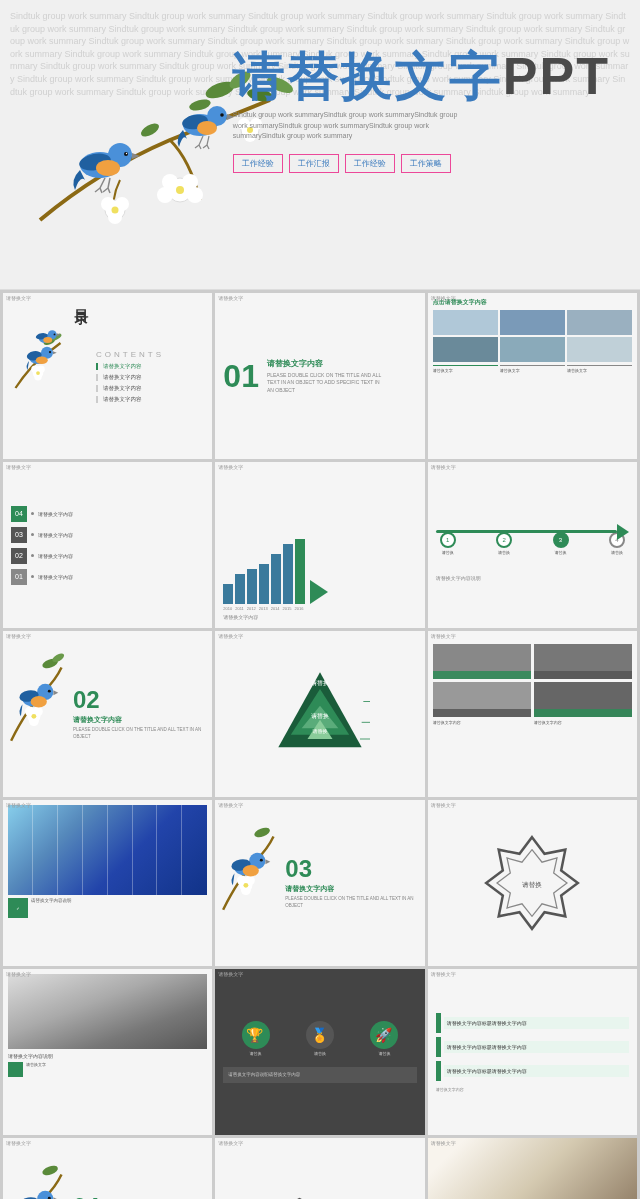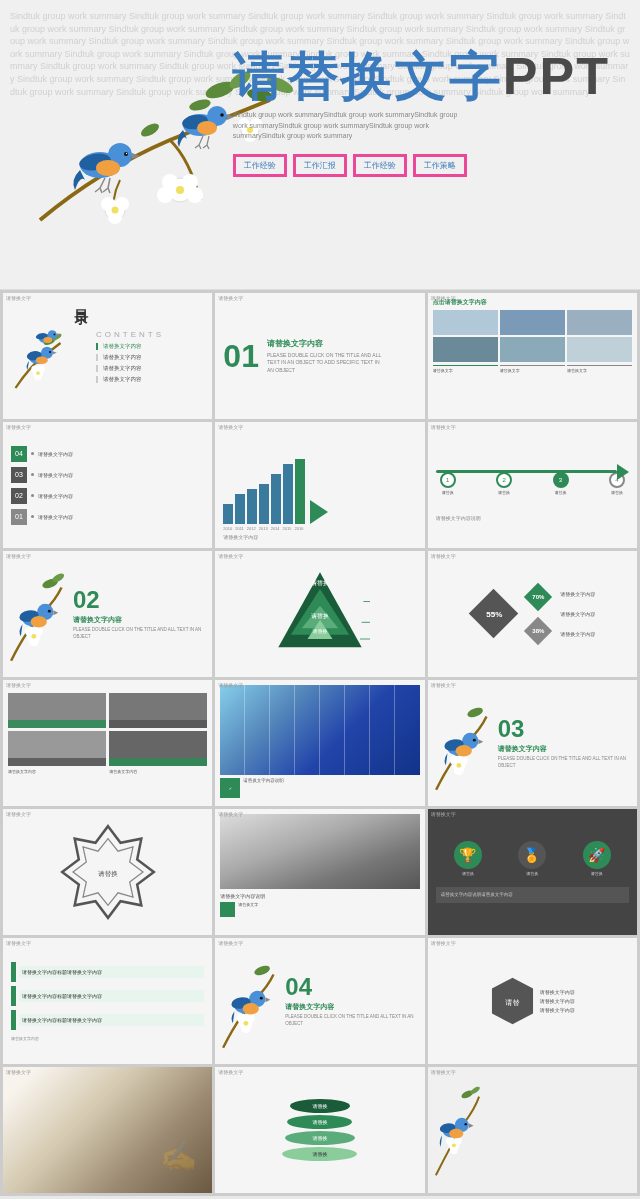--- a/index.html
+++ b/index.html
@@ -59,40 +59,40 @@
       max-width: 240px;
       margin-top: 8px;
       line-height: 1.5;
     }
     .hero-buttons {
       display: flex;
       gap: 6px;
       margin-top: 12px;
     }
     .hero-btn {
-      border: 3px solid #ec4899;
+      border: 1px solid #ec4899;
       color: #3a7abd;
       font-size: 8px;
       padding: 3px 8px;
       background: transparent;
       cursor: pointer;
     }
 
     
     .slides-grid {
       display: grid;
       grid-template-columns: 1fr 1fr 1fr;
       gap: 3px;
       background: #ccc;
       padding: 3px;
     }
     .slide-thumb {
       background: #f5f5f5;
       position: relative;
-      height: 126px;
+      height: 166px;
       overflow: hidden;
     }
     .slide-label {
       position: absolute;
       top: 2px;
       left: 3px;
       font-size: 5px;
       color: #999;
       z-index: 10;
     }
@@ -406,48 +406,20 @@
         <line x1="112" y1="40" x2="125" y2="40" stroke="#2e8b57" stroke-width="1"></line>
         <line x1="110" y1="65" x2="125" y2="65" stroke="#2e8b57" stroke-width="1"></line>
         <line x1="108" y1="85" x2="125" y2="85" stroke="#2e8b57" stroke-width="1"></line>
         <text x="127" y="43" font-size="5" fill="#555">请替换文字</text>
         <text x="127" y="68" font-size="5" fill="#555">请替换文字</text>
         <text x="127" y="88" font-size="5" fill="#555">请替换文字</text>
       </svg>
     </div>
   </div>
 
-  <div class="slide-thumb">
-    <div class="slide-label">请替换文字</div>
-    <div style="padding:5px; height:100%; display:flex; align-items:center; justify-content:center; flex-direction:column;">
-      <div style="display:flex; gap:4px; align-items:center;">
-
-        <div style="position:relative; width:50px; height:50px; flex-shrink:0;">
-          <div style="width:35px; height:35px; background:#555; transform:rotate(45deg); position:absolute; top:7px; left:7px;"></div>
-          <div style="position:absolute; top:50%; left:50%; transform:translate(-50%,-50%); font-size:8px; font-weight:bold; color:white; z-index:1;">55%</div>
-        </div>
-
-        <div style="display:flex; flex-direction:column; gap:4px;">
-          <div style="position:relative; width:30px; height:30px;">
-            <div style="width:20px; height:20px; background:#2e8b57; transform:rotate(45deg); position:absolute; top:5px; left:5px;"></div>
-            <div style="position:absolute; top:50%; left:50%; transform:translate(-50%,-50%); font-size:6px; font-weight:bold; color:white; z-index:1;">70%</div>
-          </div>
-          <div style="position:relative; width:30px; height:30px;">
-            <div style="width:20px; height:20px; background:#888; transform:rotate(45deg); position:absolute; top:5px; left:5px;"></div>
-            <div style="position:absolute; top:50%; left:50%; transform:translate(-50%,-50%); font-size:6px; font-weight:bold; color:white; z-index:1;">38%</div>
-          </div>
-        </div>
-        <div style="display:flex; flex-direction:column; justify-content:space-around; height:60px; margin-left:3px;">
-          <div style="font-size:5px; color:#555;">请替换文字内容</div>
-          <div style="font-size:5px; color:#555;">请替换文字内容</div>
-          <div style="font-size:5px; color:#555;">请替换文字内容</div>
-        </div>
-      </div>
-    </div>
-  </div>
 
   <div class="slide-thumb">
     <div class="slide-label">请替换文字</div>
     <div style="padding:5px;">
       <div style="display:grid; grid-template-columns:1fr 1fr; gap:3px; margin-top:8px;">
         <div style="position:relative; height:35px; background:#888;">
           <div style="position:absolute; bottom:0; left:0; right:0; height:8px; background:#2e8b57; opacity:0.85;"></div>
         </div>
         <div style="position:relative; height:35px; background:#777;">
           <div style="position:absolute; bottom:0; left:0; right:0; height:8px; background:#555; opacity:0.85;"></div>

